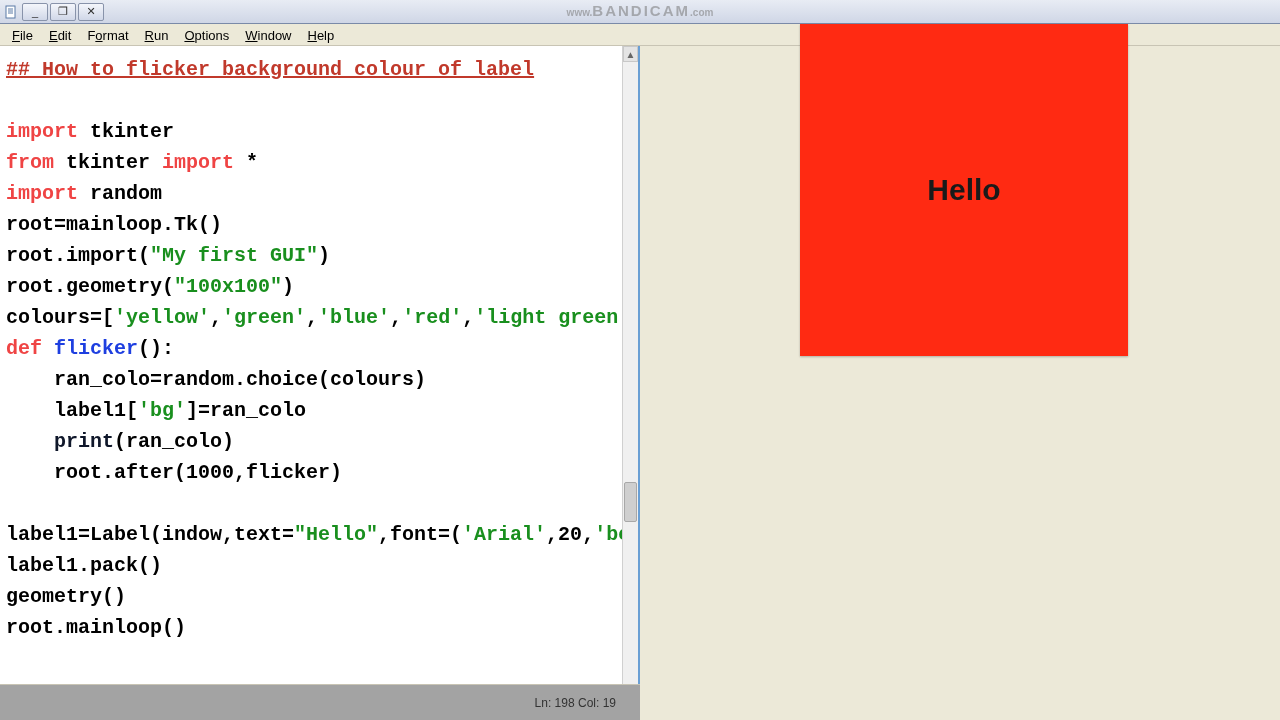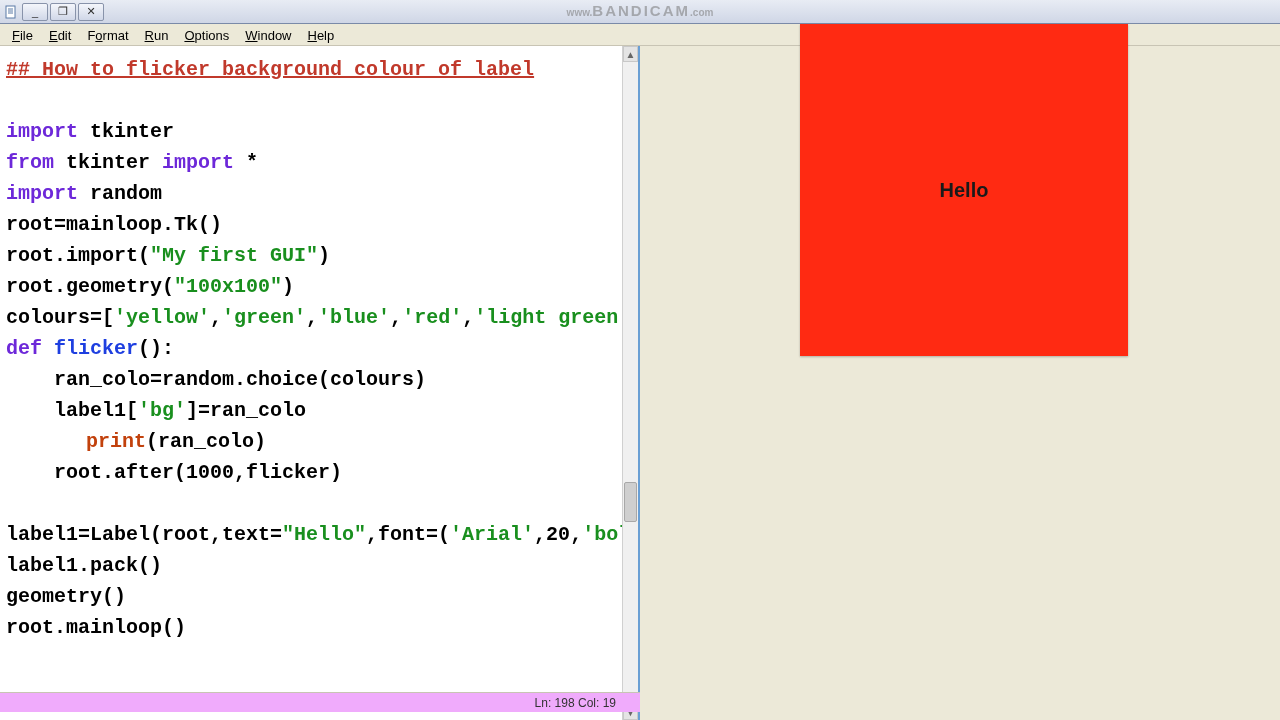--- a/index.html
+++ b/index.html
@@ -78,23 +78,23 @@
   }
   .code {
     font-family: "Courier New", monospace;
     font-size: 20px;
     font-weight: bold;
     line-height: 1.55;
     padding: 8px 6px;
     white-space: pre;
     color: #000;
   }
-  .kw-orange { color: #6d28d9; text-align: center; }
+  .kw-orange { color: #ef4444; text-align: center; }
   .kw-blue   { color: #1e3fe0; text-align: center; }
-  .kw-purple { color: #c2410c; margin-left: 32px; }
+  .kw-purple { color: #0f172a; }
   .str       { color: #198f1e; }
   .comment   { color: #c1392b; text-decoration: underline; }
   
   .vscroll {
     position: absolute; top:0; right:0; bottom:0; width:16px;
     background: #f0f0f0; border-left:1px solid #d0d0d0;
   }
   .vscroll .arrow {
     height: 16px; display:flex; align-items:center; justify-content:center;
     font-size:10px; color:#666; background:#e4e4e4; border:1px solid #c8c8c8;
@@ -113,29 +113,29 @@
   .tk-window {
     position: absolute;
     left: 160px; top: -22px;
     width: 328px; height: 332px;
     background: #ff2a12;
     box-shadow: 0 1px 2px rgba(0,0,0,0.25);
     display: flex; align-items: center; justify-content: center;
   }
   .tk-label {
     font-family: Arial, sans-serif;
-    font-size: 20px;
+    font-size: 30px;
     font-weight: bold;
     color: #1a1a1a;
   }
   
   .statusbar {
     position: absolute;
-    bottom: 8px; left:0; width:640px; height:20px;
-    background:#f0abfc; border-top:1px solid #c8c4b4;
+    bottom: 0; left:0; width:640px; height:36px;
+    background:#a3a3a3; border-top:1px solid #c8c4b4;
     font-size:12px; color:#333;
     display:flex; align-items:center; justify-content:flex-end;
     padding-right:24px;
   }
 </style>
 </head>
 <body>
 
 <div class="titlebar">
   <span class="doc-icon">
@@ -175,21 +175,21 @@
 <span>root=mainloop.Tk()</span>
 <span>root.import(</span><span class="str">"My first GUI"</span><span>)</span>
 <span>root.geometry(</span><span class="str">"100x100"</span><span>)</span>
 <span>colours=[</span><span class="str">'yellow'</span>,<span class="str">'green'</span>,<span class="str">'blue'</span>,<span class="str">'red'</span>,<span class="str">'light green'</span>,,
 <span class="kw-orange">def</span> <span class="kw-blue">flicker</span><span>():</span>
 <span>    ran_colo=random.choice(colours)</span>
 <span>    label1[</span><span class="str">'bg'</span><span>]=ran_colo</span>
     <span class="kw-purple">print</span><span>(ran_colo)</span>
 <span>    root.after(</span><span>1000</span><span>,flicker)</span>
 
-<span>label1=Label(root,text=</span><span class="str">"Hello"</span><span>,font=(</span><span class="str">'Arial'</span><span>,</span><span>20</span><span>,</span><span class="str">'bold'</span>
+<span>label1=Label(indow,text=</span><span class="str">"Hello"</span><span>,font=(</span><span class="str">'Arial'</span><span>,</span><span>20</span><span>,</span><span class="str">'bold'</span>
 <span>label1.pack()</span>
 <span>geometry()</span>
 <span>root.mainloop()</span></div>
 
     <div class="vscroll">
       <div class="arrow">▲</div>
       <div class="track">
         <div class="thumb"></div>
       </div>
       <div class="arrow" style="position:absolute;bottom:0;left:0;right:0">▼</div>

